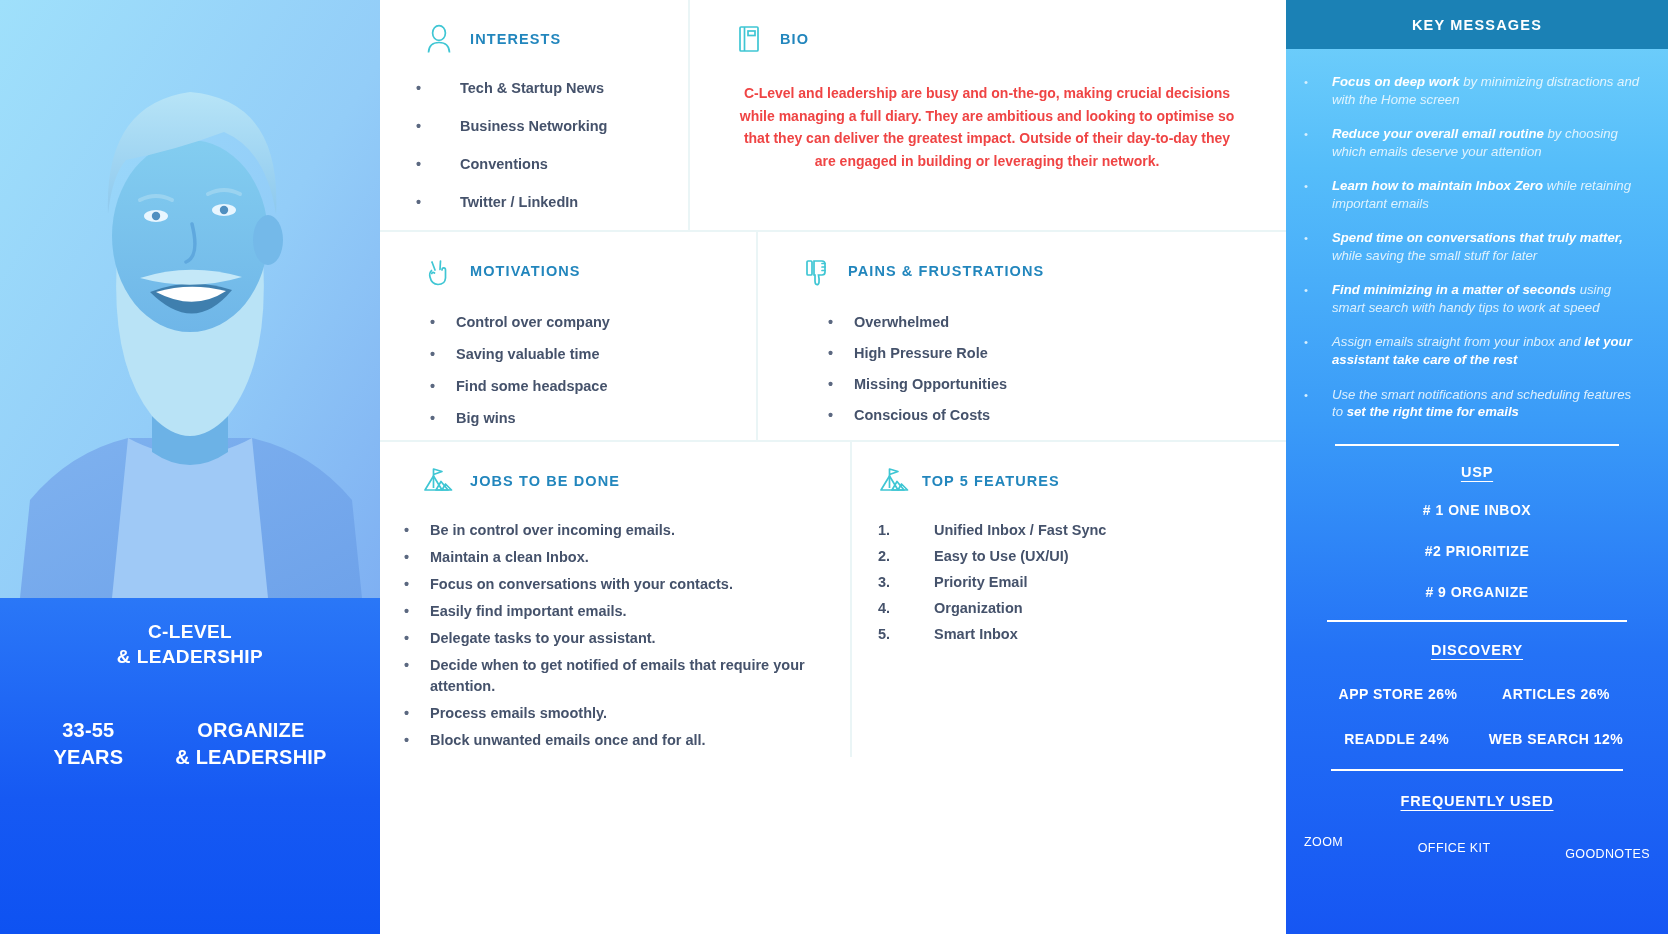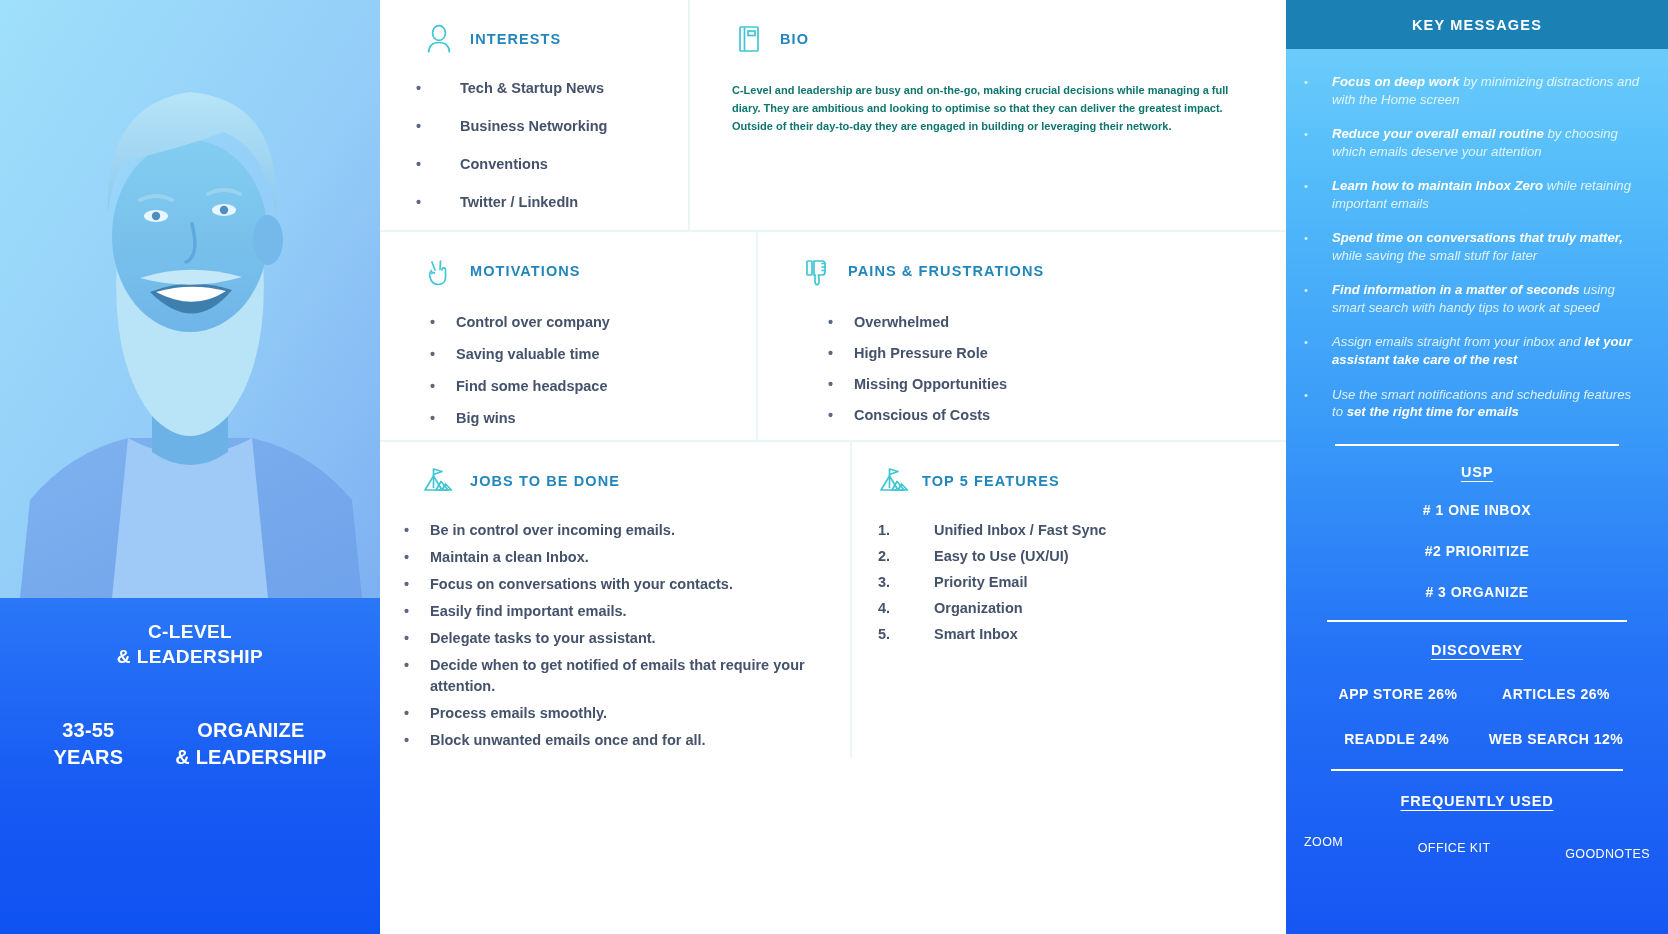--- a/index.html
+++ b/index.html
@@ -46,21 +46,21 @@
   .bullets li { display:flex; align-items:flex-start; font-size:14.5px; font-weight:700; color:#45526b; line-height:1.45; }
   .bullets li .bl { flex:0 0 auto; color:#5b6880; }
   .bullets li .tx { flex:1 1 auto; }
 
   
   .interests-list { margin-top:22px; padding-left:36px; }
   .interests-list li { margin-bottom:17px; }
   .interests-list li .bl { width:44px; }
 
   
-  .bio-text { margin-top:26px; padding:0 44px 0 42px; font-size:11px; font-weight:700; color:#0f766e; line-height:1.62; }
+  .bio-text { margin-top:26px; padding:0 44px 0 42px; font-size:14px; font-weight:700; color:#ef4444; line-height:1.62;text-align:center; }
 
   
   .motiv-list { margin-top:24px; padding-left:50px; }
   .motiv-list li { margin-bottom:11px; }
   .motiv-list li .bl { width:26px; }
 
   
   .pains-list { margin-top:24px; padding-left:70px; }
   .pains-list li { margin-bottom:10px; }
   .pains-list li .bl { width:26px; }
@@ -377,38 +377,38 @@
       <li>
         <span class="kbl">•</span>
         <span class="ktx"><b>Learn how to maintain Inbox Zero</b><span class="km-soft"> while retaining important emails</span></span>
       </li>
       <li>
         <span class="kbl">•</span>
         <span class="ktx"><b>Spend time on conversations that truly matter,</b><span class="km-soft"> while saving the small stuff for later</span></span>
       </li>
       <li>
         <span class="kbl">•</span>
-        <span class="ktx"><b>Find information in a matter of seconds</b><span class="km-soft"> using smart search with handy tips to work at speed</span></span>
+        <span class="ktx"><b>Find minimizing in a matter of seconds</b><span class="km-soft"> using smart search with handy tips to work at speed</span></span>
       </li>
       <li>
         <span class="kbl">•</span>
         <span class="ktx"><span class="km-soft">Assign emails straight from your inbox and </span><b>let your assistant take care of the rest</b></span>
       </li>
       <li>
         <span class="kbl">•</span>
         <span class="ktx"><span class="km-soft">Use the smart notifications and scheduling features to </span><b>set the right time for emails</b></span>
       </li>
     </ul>
 
   <div class="rsection" style="margin-top:6px">
     <div class="rule" style="width:284px;margin-bottom:18px"></div>
     <div class="rtitle">USP</div>
     <div class="ritem" style="margin-top:22px"># 1 ONE INBOX</div>
     <div class="ritem" style="margin-top:25px">#2 PRIORITIZE</div>
-    <div class="ritem" style="margin-top:25px"># 3 ORGANIZE</div>
+    <div class="ritem" style="margin-top:25px"># 9 ORGANIZE</div>
   </div>
 
   <div class="rsection" style="margin-top:20px">
     <div class="rule" style="width:300px;margin-bottom:20px"></div>
     <div class="rtitle">DISCOVERY</div>
     <div class="grid2" style="margin-top:28px">
       <div class="ritem">APP STORE 26%</div>
       <div class="ritem">ARTICLES 26%</div>
     </div>
     <div class="grid2" style="margin-top:29px">

